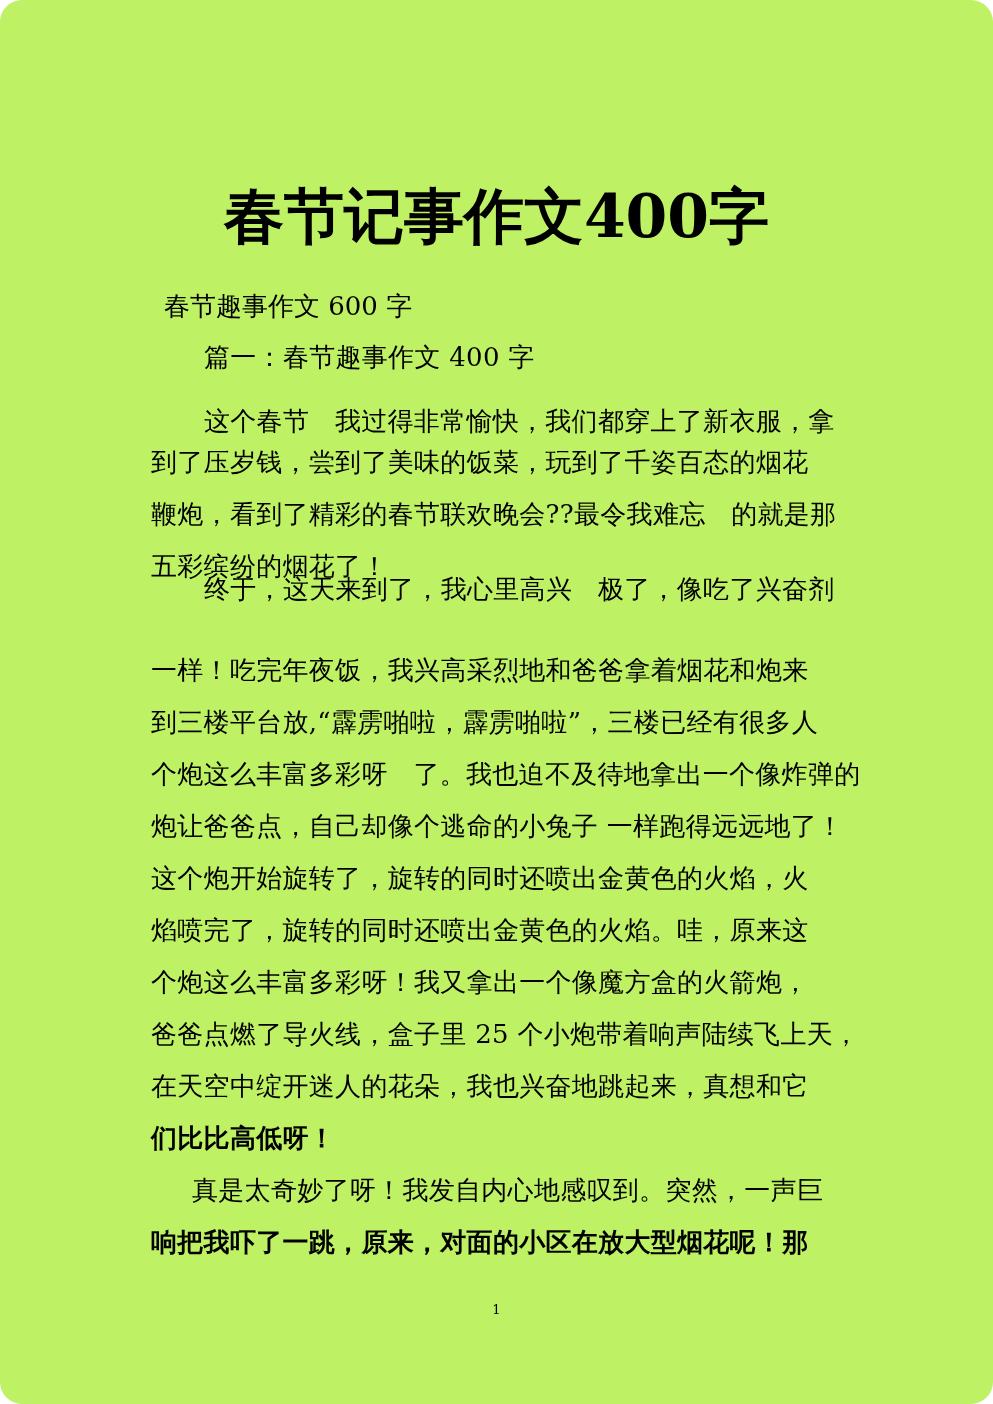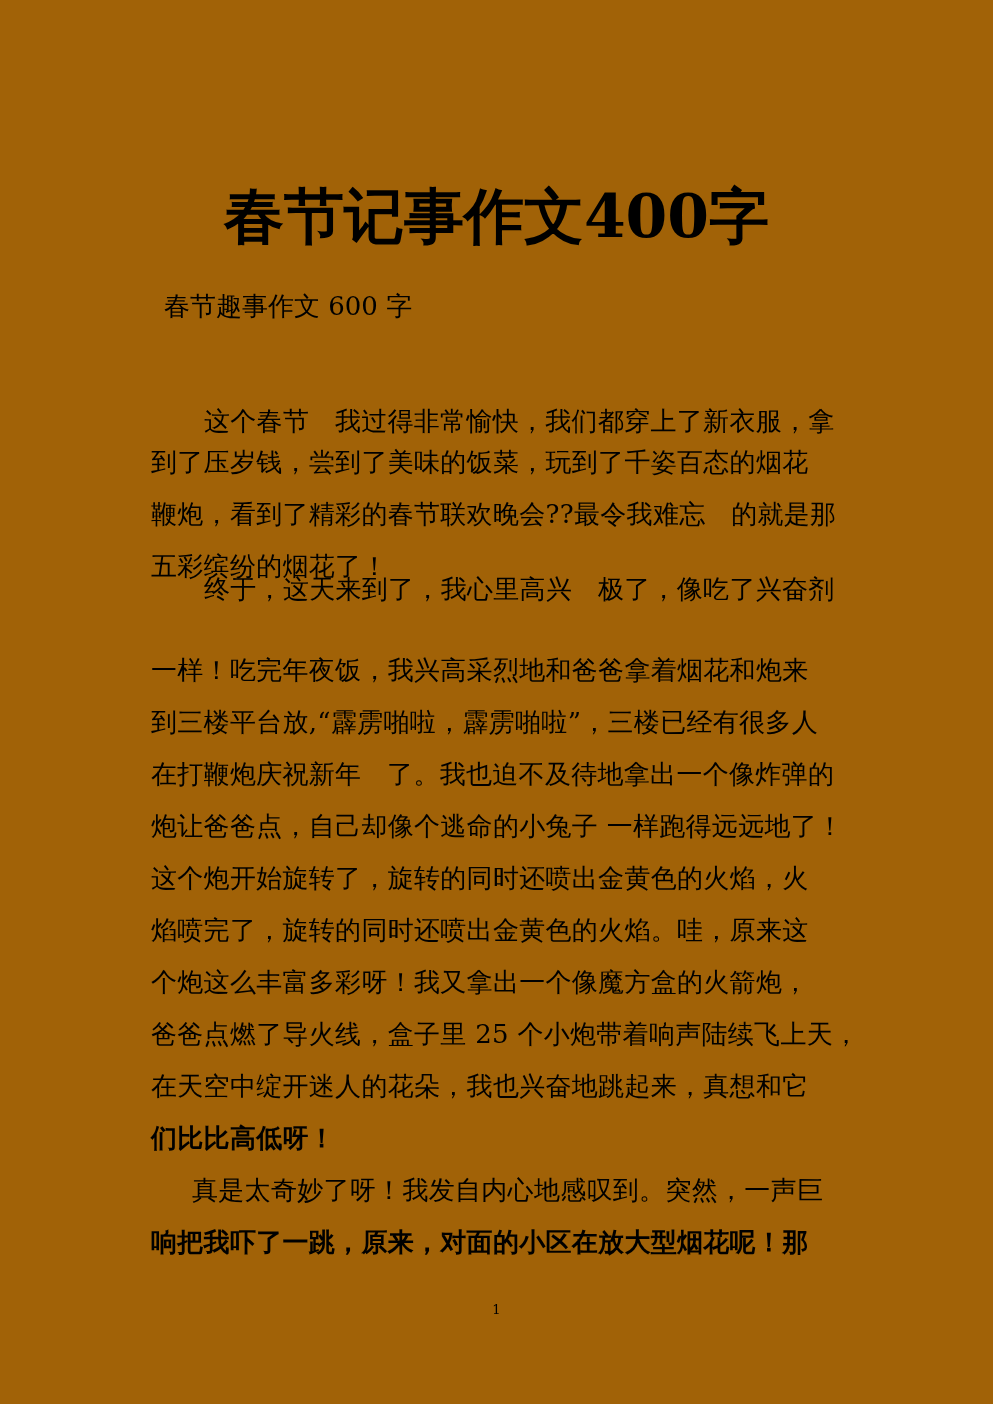--- a/index.html
+++ b/index.html
@@ -13,21 +13,22 @@
       position: relative;
       overflow: hidden;
       font-family: "DejaVu Serif", "Liberation Serif", serif;
       color: #000000;
     }
     .page {
       position: absolute;
       left: 0; top: 0;
       width: 993px;
       height: 1404px;
-      background: #a16207;
+      background: #bef264;
+      border-radius: 22px;
     }
     .title {
       position: absolute;
       left: 0;
       width: 993px;
       top: 178px;
       text-align: center;
       font-size: 60px;
       line-height: 76px;
       font-weight: bold;
@@ -61,33 +62,34 @@
   </style>
 </head>
 <body>
 
 <div class="page">
 
   <div class="title">春节记事作文400字</div>
 
   <div class="subtitle" style="top:289px;">春节趣事作文 600 字</div>
 
+  <div class="line" style="top:340px; left:204px;">篇一：春节趣事作文 400 字</div>
 
   <div>
     <div class="line" style="top:404px; left:204px;">这个春节   我过得非常愉快，我们都穿上了新衣服，拿</div>
     <div class="line" style="top:445px;">到了压岁钱，尝到了美味的饭菜，玩到了千姿百态的烟花</div>
     <div class="line" style="top:497px;">鞭炮，看到了精彩的春节联欢晚会??最令我难忘   的就是那</div>
     <div class="line" style="top:549px;">五彩缤纷的烟花了！</div>
   </div>
 
   <div>
     <div class="line" style="top:572px; left:204px;">终于，这天来到了，我心里高兴   极了，像吃了兴奋剂</div>
     <div class="line" style="top:653px;">一样！吃完年夜饭，我兴高采烈地和爸爸拿着烟花和炮来</div>
     <div class="line" style="top:705px;">到三楼平台放,“霹雳啪啦，霹雳啪啦”，三楼已经有很多人</div>
-    <div class="line" style="top:757px;">在打鞭炮庆祝新年   了。我也迫不及待地拿出一个像炸弹的</div>
+    <div class="line" style="top:757px;">个炮这么丰富多彩呀   了。我也迫不及待地拿出一个像炸弹的</div>
     <div class="line" style="top:809px;">炮让爸爸点，自己却像个逃命的小兔子 一样跑得远远地了！</div>
     <div class="line" style="top:861px;">这个炮开始旋转了，旋转的同时还喷出金黄色的火焰，火</div>
     <div class="line" style="top:913px;">焰喷完了，旋转的同时还喷出金黄色的火焰。哇，原来这</div>
     <div class="line" style="top:965px;">个炮这么丰富多彩呀！我又拿出一个像魔方盒的火箭炮，</div>
     <div class="line" style="top:1017px;">爸爸点燃了导火线，盒子里 25 个小炮带着响声陆续飞上天，</div>
     <div class="line" style="top:1069px;">在天空中绽开迷人的花朵，我也兴奋地跳起来，真想和它</div>
     <div class="line" style="top:1121px;font-weight:bold;">们比比高低呀！</div>
   </div>
 
   <div>

